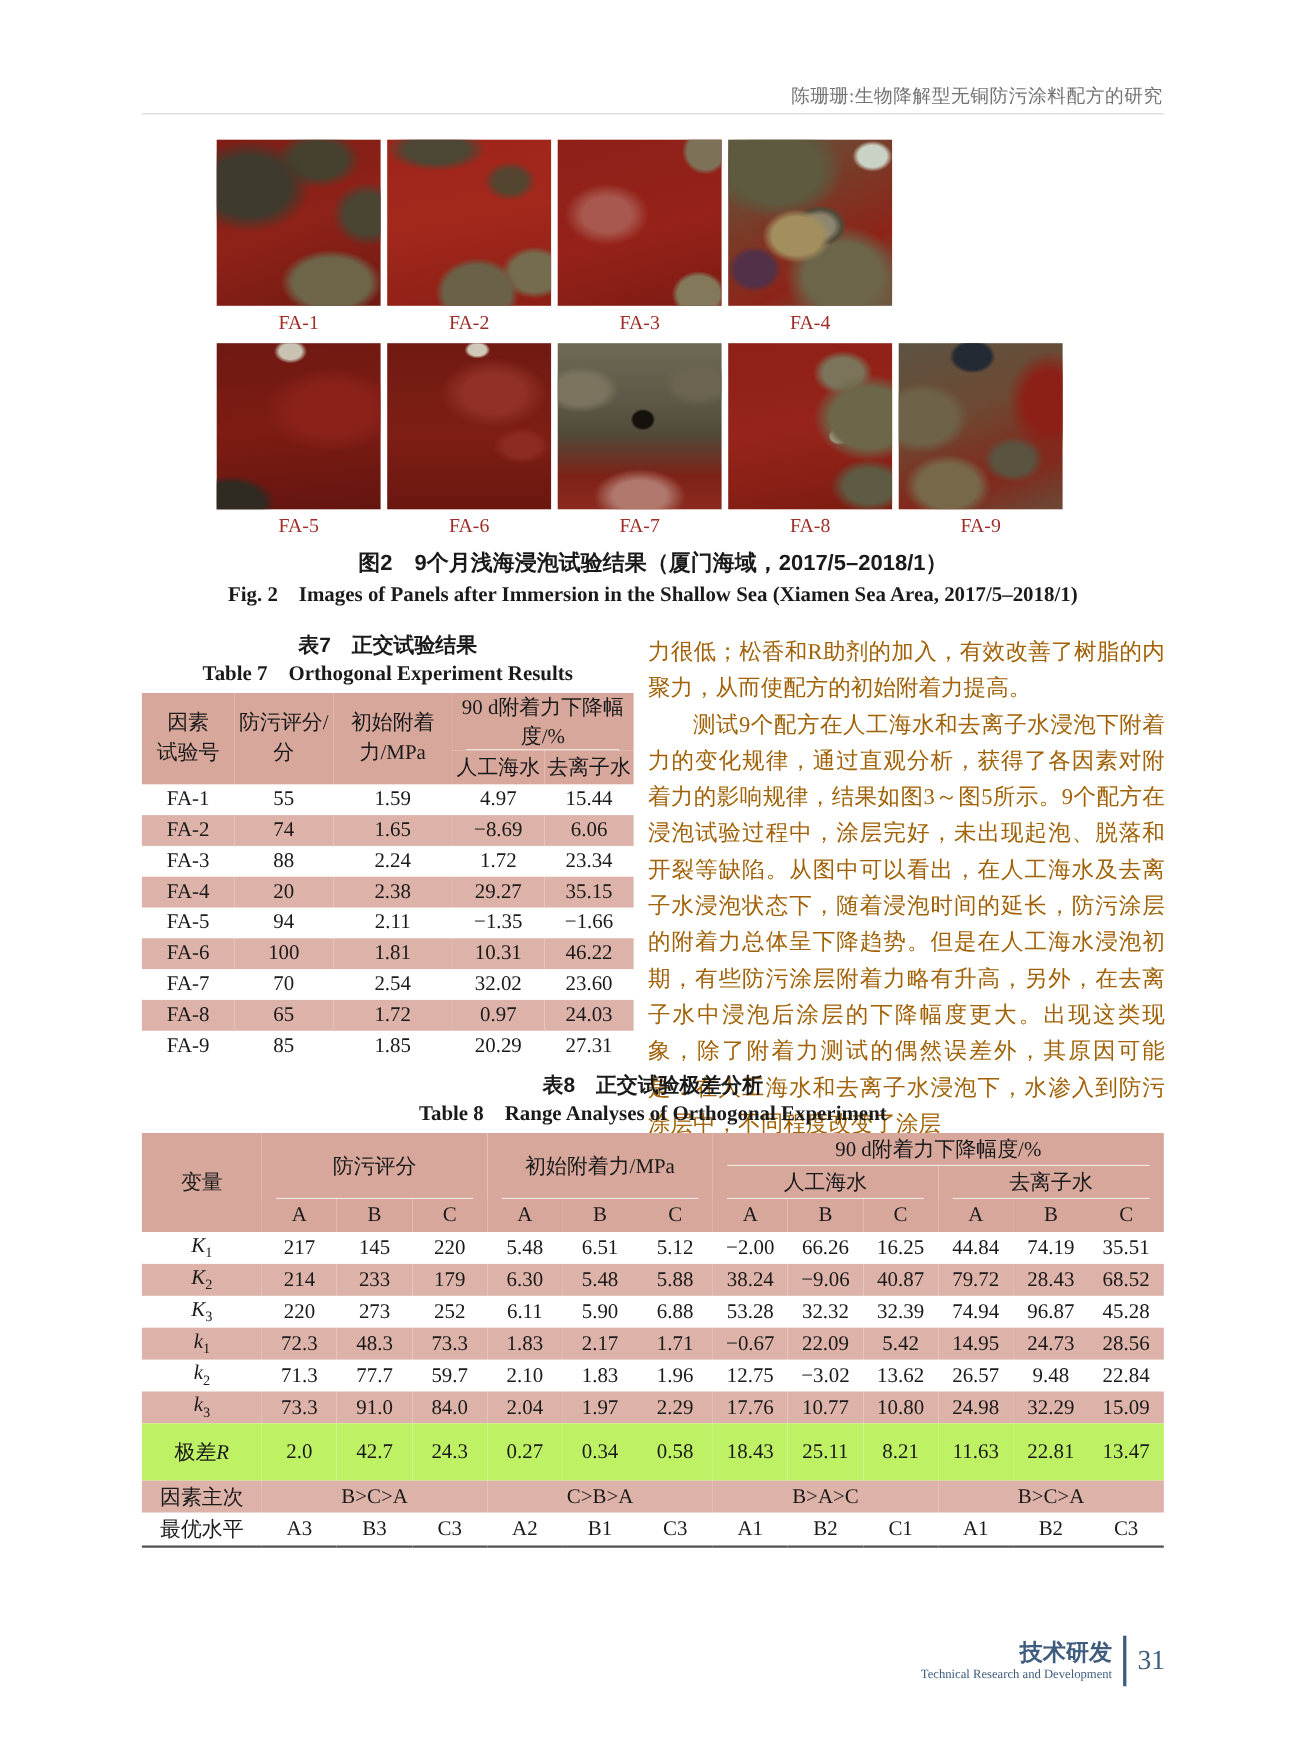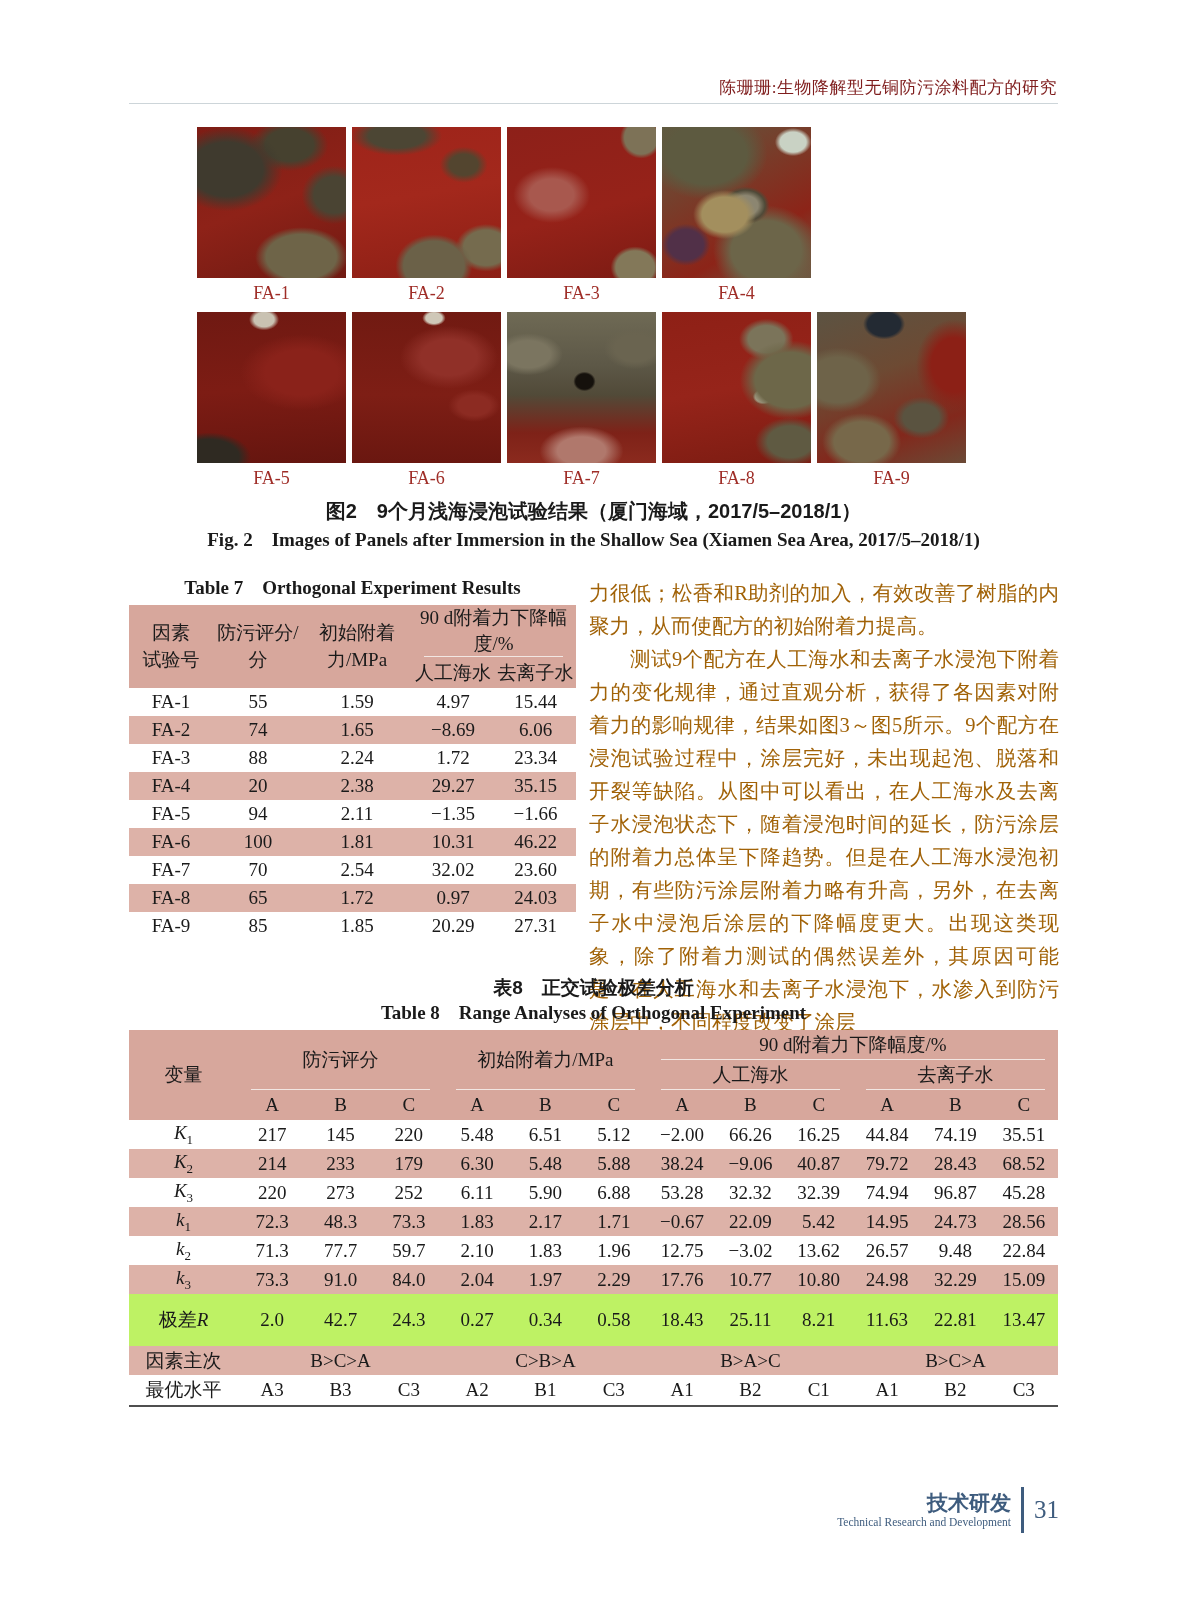--- a/index.html
+++ b/index.html
@@ -1,21 +1,21 @@
 <!DOCTYPE html>
 <html><head>
 <meta charset="utf-8">
 <style>
   html,body{margin:0;padding:0;background:#e8e8e8;}
   .page{
     position:relative;width:1187px;height:1600px;margin:0 auto;background:#ffffff;
     font-family:"Liberation Serif","DejaVu Serif",serif;color:#1a1a1a;overflow:hidden;
   }
   
-  .running-head{position:absolute;top:76px;right:130px;font-size:17px;color:#7f1d1d;letter-spacing:.5px;}
+  .running-head{position:absolute;top:76px;right:130px;font-size:17px;color:#737373;letter-spacing:.5px;}
   .head-rule{position:absolute;top:103px;left:129px;width:929px;height:1px;background:#cdd5d9;}
   
   .figure-block{position:absolute;left:197px;top:127px;width:772px;}
   .panel-row{display:flex;gap:6px;}
   .panel{width:149px;}
   .panel-img{width:149px;height:151px;}
   .panel-label{height:30px;display:flex;align-items:center;justify-content:center;
     font-size:18px;color:#9f2d27;}
   .panel-label.kai{font-style:italic;}
   .row2{margin-top:4px;}
@@ -178,20 +178,21 @@
         <div class="panel-img p9"></div>
         <figcaption class="panel-label">FA-9</figcaption>
       </figure>
     </div>
   </div>
 
   <div class="fig-cap-zh">图2　9个月浅海浸泡试验结果（厦门海域，2017/5–2018/1）</div>
   <div class="fig-cap-en">Fig. 2　Images of Panels after Immersion in the Shallow Sea (Xiamen Sea Area, 2017/5–2018/1)</div>
 
   <div class="t7-block">
+    <div class="tbl-title-zh">表7　正交试验结果</div>
     <div class="tbl-title-en">Table 7　Orthogonal Experiment Results</div>
     <table class="tbl t7">
       <colgroup>
           <col style="width:84px">
           <col style="width:90px">
           <col style="width:108px">
           <col style="width:84px">
           <col style="width:81px">
         </colgroup>
       <thead>

